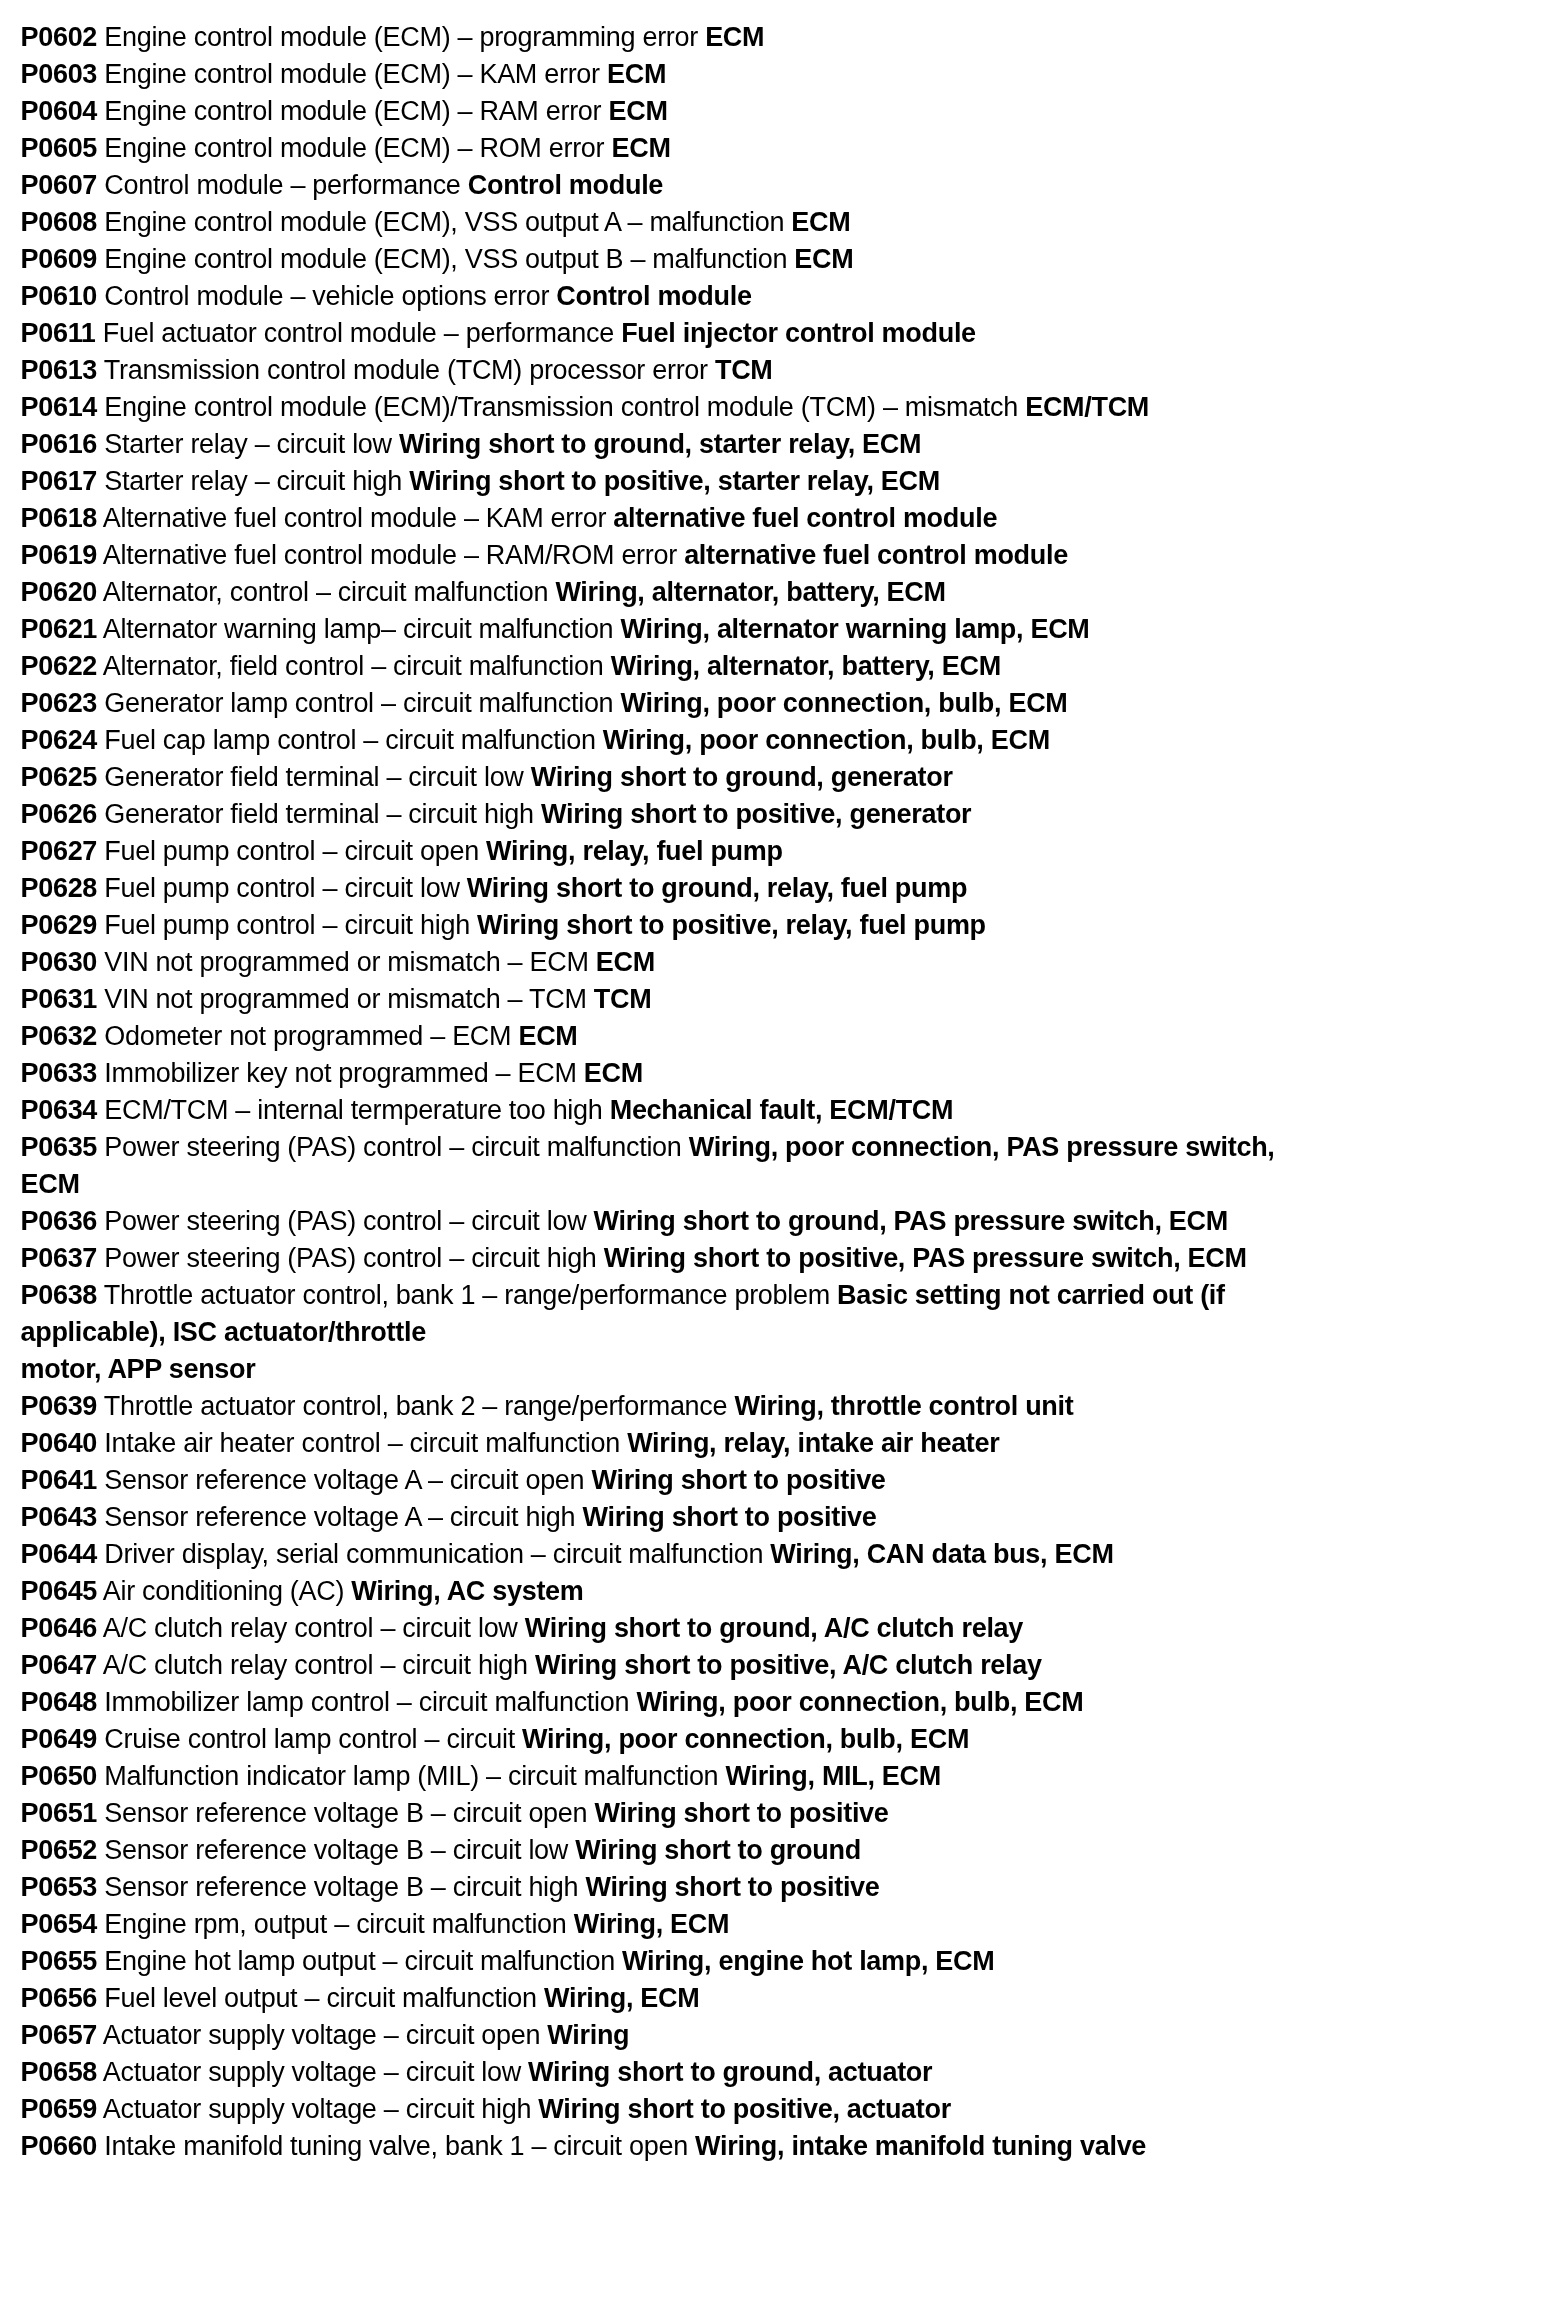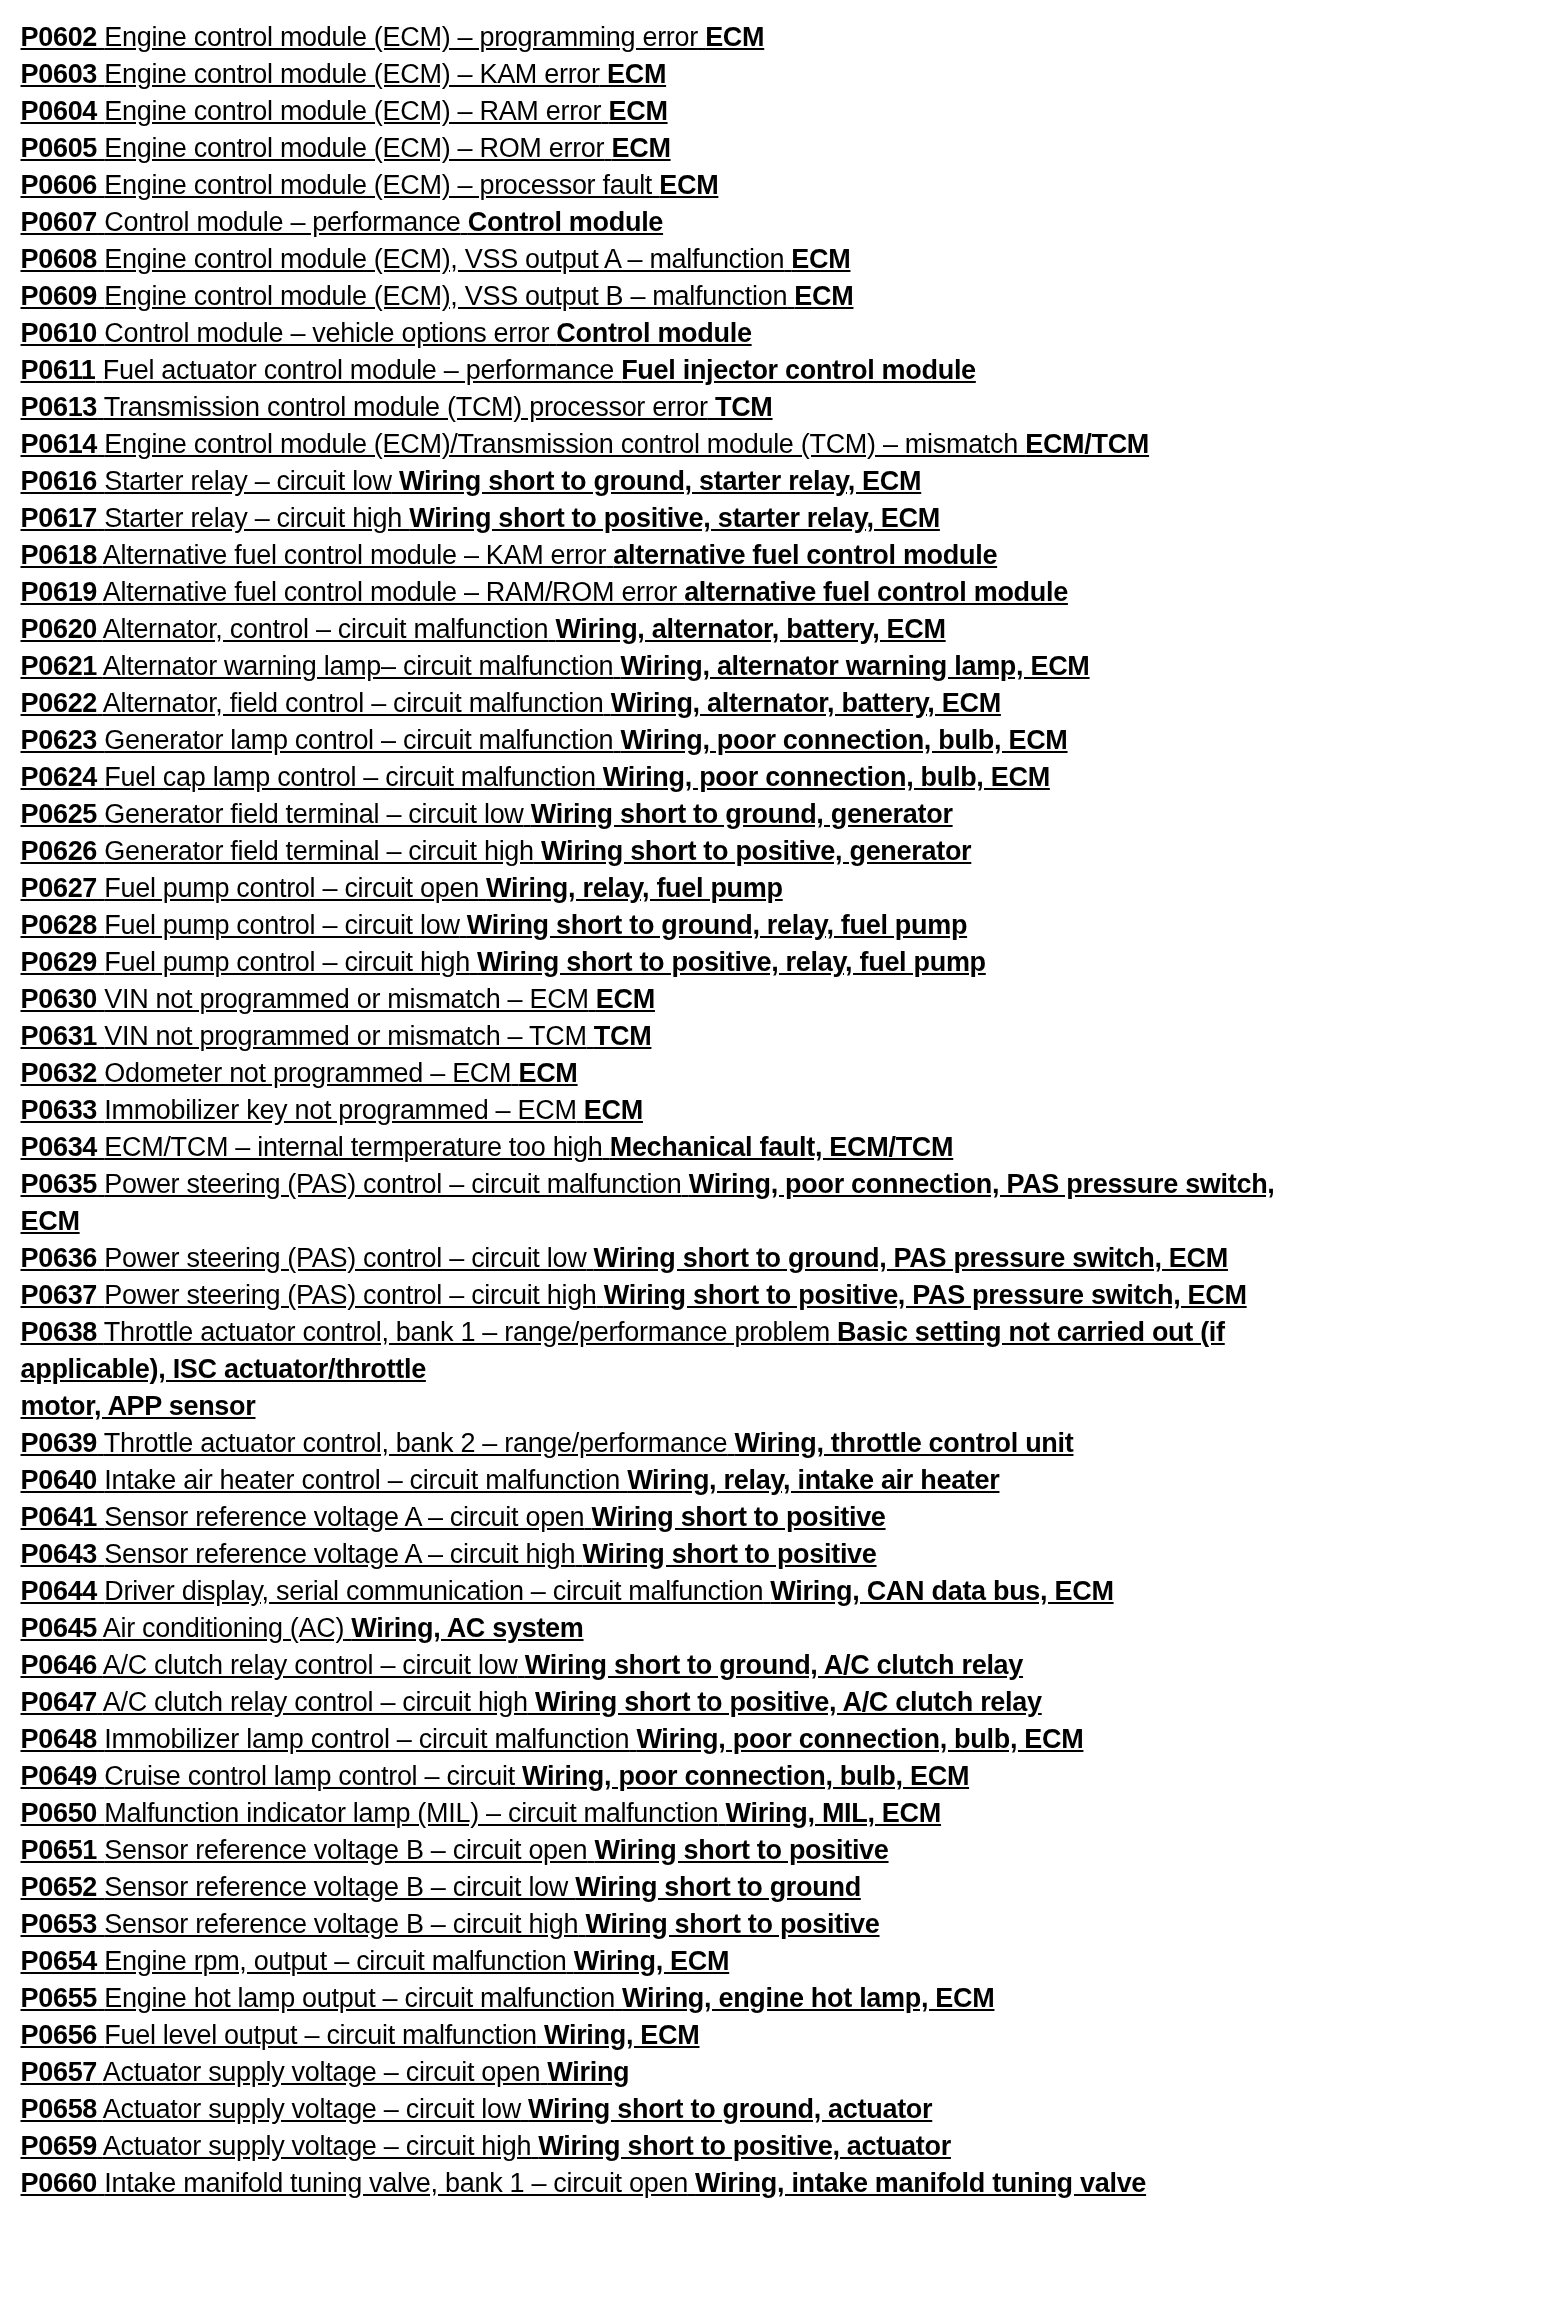--- a/index.html
+++ b/index.html
@@ -15,36 +15,34 @@
     font-family: "Liberation Sans", sans-serif;
     font-size: 27px;
     line-height: 37px;
     letter-spacing: -0.3px;
   }
   .doc {
     padding: 19px 25.6px 0 20.5px;
   }
   .dtc-row {
     white-space: pre-line; 
-    text-decoration: underline;
   }
   .dtc-code,
   .dtc-cause {
     font-weight: bold;
   }
 </style>
 </head>
 <body>
 
 <div class="doc">
     <div class="dtc-row"><span class="dtc-code">P0602</span> <span class="dtc-desc">Engine control module (ECM) – programming error</span> <span class="dtc-cause">ECM</span></div>
     <div class="dtc-row"><span class="dtc-code">P0603</span> <span class="dtc-desc">Engine control module (ECM) – KAM error</span> <span class="dtc-cause">ECM</span></div>
     <div class="dtc-row"><span class="dtc-code">P0604</span> <span class="dtc-desc">Engine control module (ECM) – RAM error</span> <span class="dtc-cause">ECM</span></div>
     <div class="dtc-row"><span class="dtc-code">P0605</span> <span class="dtc-desc">Engine control module (ECM) – ROM error</span> <span class="dtc-cause">ECM</span></div>
-    <div class="dtc-row"><span class="dtc-code">P0606</span> <span class="dtc-desc">Engine control module (ECM) – processor fault</span> <span class="dtc-cause">ECM</span></div>
     <div class="dtc-row"><span class="dtc-code">P0607</span> <span class="dtc-desc">Control module – performance</span> <span class="dtc-cause">Control module</span></div>
     <div class="dtc-row"><span class="dtc-code">P0608</span> <span class="dtc-desc">Engine control module (ECM), VSS output A – malfunction</span> <span class="dtc-cause">ECM</span></div>
     <div class="dtc-row"><span class="dtc-code">P0609</span> <span class="dtc-desc">Engine control module (ECM), VSS output B – malfunction</span> <span class="dtc-cause">ECM</span></div>
     <div class="dtc-row"><span class="dtc-code">P0610</span> <span class="dtc-desc">Control module – vehicle options error</span> <span class="dtc-cause">Control module</span></div>
     <div class="dtc-row"><span class="dtc-code">P0611</span> <span class="dtc-desc">Fuel actuator control module – performance</span> <span class="dtc-cause">Fuel injector control module</span></div>
     <div class="dtc-row"><span class="dtc-code">P0613</span> <span class="dtc-desc">Transmission control module (TCM) processor error</span> <span class="dtc-cause">TCM</span></div>
     <div class="dtc-row"><span class="dtc-code">P0614</span> <span class="dtc-desc">Engine control module (ECM)/Transmission control module (TCM) – mismatch</span> <span class="dtc-cause">ECM/TCM</span></div>
     <div class="dtc-row"><span class="dtc-code">P0616</span> <span class="dtc-desc">Starter relay – circuit low</span> <span class="dtc-cause">Wiring short to ground, starter relay, ECM</span></div>
     <div class="dtc-row"><span class="dtc-code">P0617</span> <span class="dtc-desc">Starter relay – circuit high</span> <span class="dtc-cause">Wiring short to positive, starter relay, ECM</span></div>
     <div class="dtc-row"><span class="dtc-code">P0618</span> <span class="dtc-desc">Alternative fuel control module – KAM error</span> <span class="dtc-cause">alternative fuel control module</span></div>

